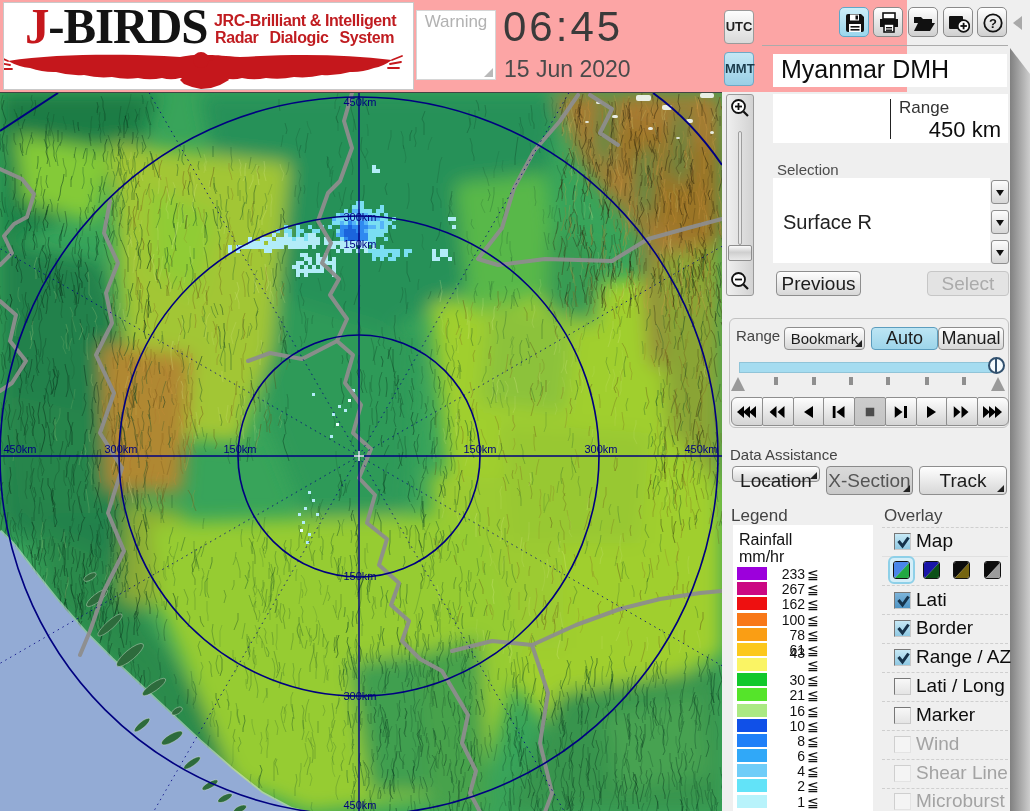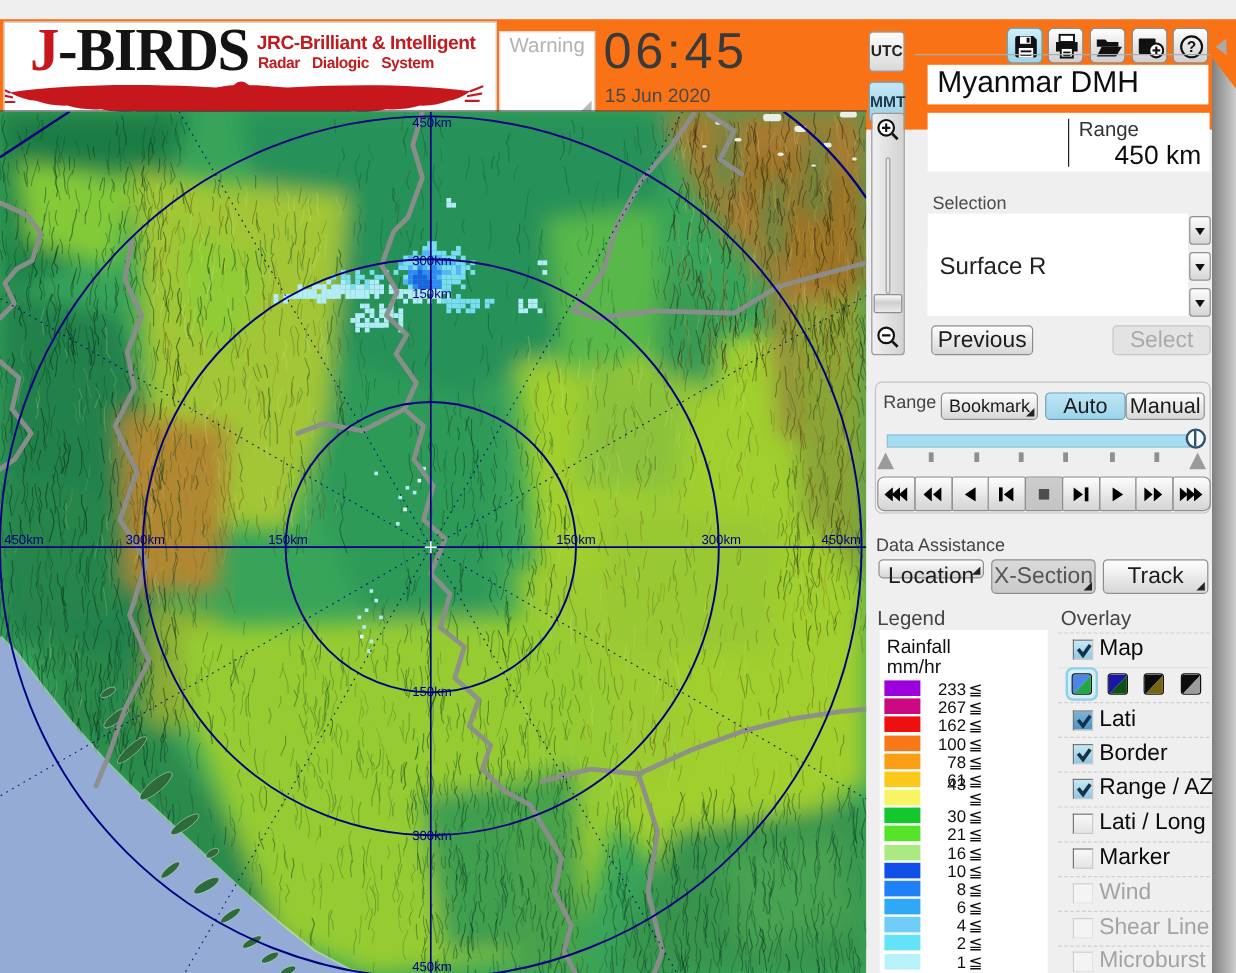--- a/index.html
+++ b/index.html
@@ -1,25 +1,25 @@
 <!DOCTYPE html>
 <html><head><meta charset="utf-8"><title>J-BIRDS</title><style>
 *{margin:0;padding:0;box-sizing:border-box}
 html,body{width:1030px;height:811px;overflow:hidden;background:#efefef;font-family:"Liberation Sans",sans-serif}
 #page{position:relative;width:1030px;height:811px}
-#header{position:absolute;left:0;top:16px;width:1030px;height:92px;background:#f97316}
+#header{position:absolute;left:0;top:0;width:907px;height:92px;background:#fca5a5}
 #logo{position:absolute;left:3px;top:2px;width:411px;height:88px;background:#fff;border:1px solid #c9c9c9}
 #jbirds{position:absolute;left:21px;top:-6px;font-family:"Liberation Serif",serif;font-weight:bold;font-size:51px;color:#131313;letter-spacing:-1.2px;transform:scaleX(0.96);transform-origin:left top;white-space:nowrap}
 #jbirds .j{color:#c5171c}
 #sub1{position:absolute;left:210px;top:9px;font-size:16px;font-weight:bold;color:#c01c20;letter-spacing:-0.4px;white-space:nowrap}
-#sub2{position:absolute;left:211px;top:26px;font-size:13px;font-weight:bold;color:#c01c20;word-spacing:7px;letter-spacing:-0.4px;white-space:nowrap}
+#sub2{position:absolute;left:211px;top:26px;font-size:16px;font-weight:bold;color:#c01c20;word-spacing:7px;letter-spacing:-0.4px;white-space:nowrap}
 #warn{position:absolute;left:416px;top:10px;width:80px;height:70px;background:#fff;border:1px solid #d6d6d6;color:#b2b2b2;font-size:17px;text-align:center;padding-top:1px}
 #warn:after{content:"";position:absolute;right:2px;bottom:2px;border-style:solid;border-width:0 0 9px 9px;border-color:transparent transparent #b9b9b9 transparent}
 #time{position:absolute;left:503px;top:3px;font-size:42px;color:#3a3a3a;letter-spacing:3px}
-#date{position:absolute;left:504px;top:56px;font-size:16px;color:#4a4a4a}
+#date{position:absolute;left:504px;top:56px;font-size:23px;color:#4a4a4a}
 .tzbtn{position:absolute;left:724px;width:30px;height:34px;border-radius:4px;font-size:13px;font-weight:bold;text-align:center;line-height:32px}
 #utc{top:10px;background:linear-gradient(#fdfdfd,#d9d9d9);border:1px solid #9a9a9a;color:#222}
 #mmt{top:52px;background:linear-gradient(#c4e7f4,#99cfe6);border:1px solid #6da9c6;color:#1a3a4a}
 .tool{position:absolute;top:7px;width:30px;height:30px;border-radius:5px;background:linear-gradient(#ffffff,#cfcfcf);border:1px solid #8a8a8a}
 .tool svg{position:absolute;left:4px;top:4px}
 #tsave{left:839px;background:linear-gradient(#cdeef9,#9bd6ec);border-color:#5ea8c9}
 #tprint{left:873px}#tfold{left:908px}#texp{left:943px}#thelp{left:977px}
 #collapser{position:absolute;left:1013px;top:16px;width:0;height:0;border-style:solid;border-width:7px 9px 7px 0;border-color:transparent #a9a9a9 transparent transparent}
 #hsep{position:absolute;left:762px;top:45px;width:246px;height:1px;background:#ababab}
 #gstrip{position:absolute;left:1010px;top:48px;width:20px;height:763px;background:linear-gradient(90deg,#808080,#cdcdcd);clip-path:polygon(0 0,100% 26px,100% 100%,0 100%)}

